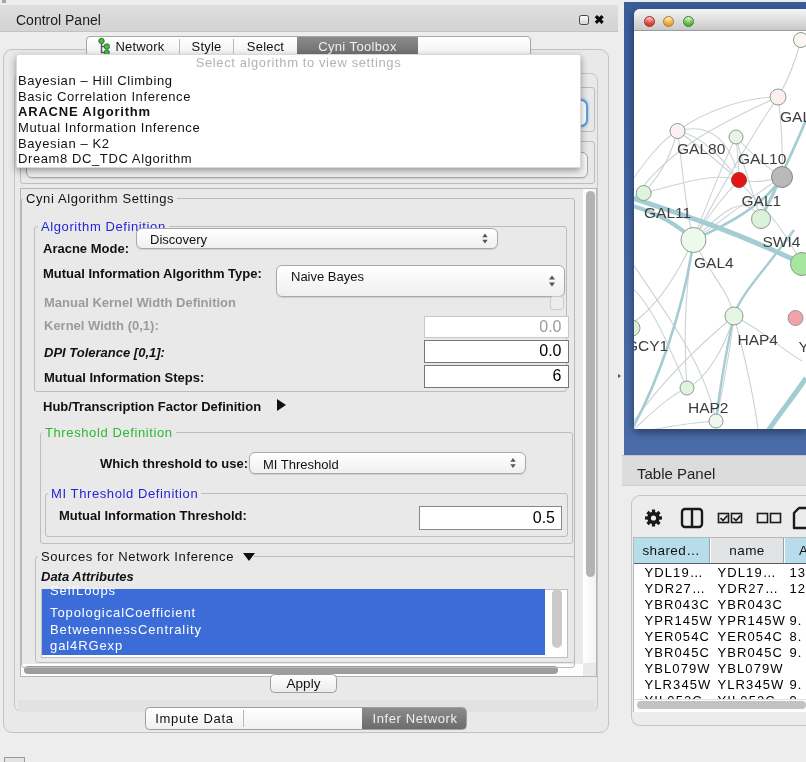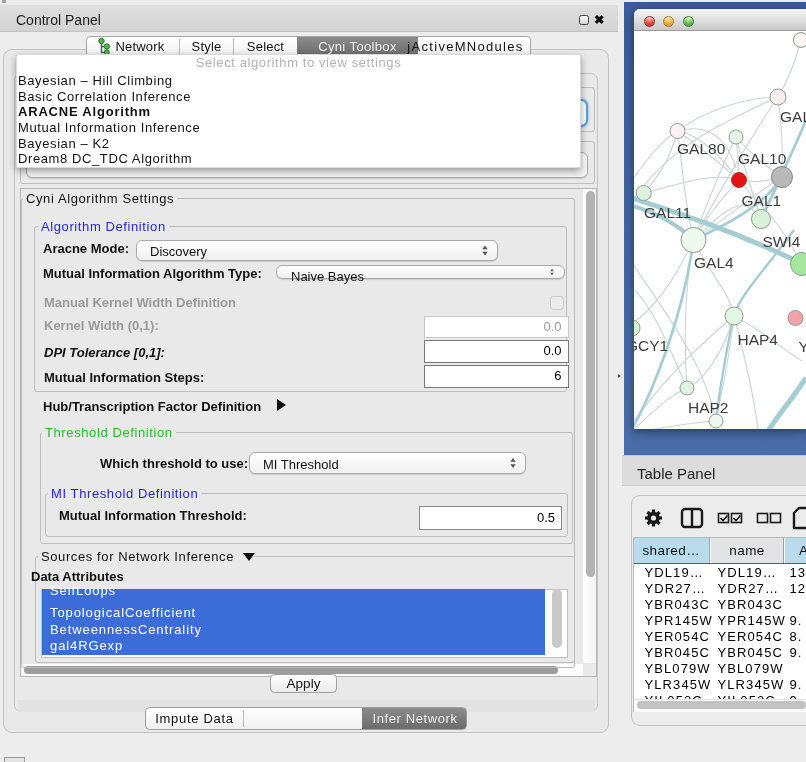--- a/index.html
+++ b/index.html
@@ -6,21 +6,21 @@
 html,body { width:806px; height:762px; overflow:hidden; }
 body { background:#ededed; font-family:"Liberation Sans", sans-serif; position:relative; }
 .abs { position:absolute; }
 .lbl { font-size:13px; color:#111; white-space:nowrap; }
 .bold { font-weight:bold; }
 .gray { color:#9b9b9b; }
 .grouplabel { position:absolute; font-size:13px; background:#e9e9e9; padding:0 3px; white-space:nowrap; line-height:13px; }
 .groupbox { position:absolute; border:1px solid #bdbdbd; border-radius:3px; }
 .combo { position:absolute; background:linear-gradient(#ffffff,#f0f0f0); border:1px solid #a9a9a9; border-radius:6px; box-shadow:0 1px 1px rgba(0,0,0,0.12); }
 .combo .ar { position:absolute; right:7px; top:0; height:100%; width:10px; }
-.field { position:absolute; background:#fff; font-size:13px; text-align:right; padding-right:6px; line-height:20px; }
+.field { position:absolute; background:#fff; font-size:16px; text-align:right; padding-right:6px; line-height:20px; }
 .seg { position:absolute; top:0; height:100%; display:flex; align-items:center; justify-content:center; font-size:13px; color:#111; }
 .segdark { background:linear-gradient(#8b8b8b,#6c6c6c); color:#efefef; }
 .vsep { position:absolute; top:2px; bottom:2px; width:1px; background:#b9b9b9; }
 </style>
 </head>
 <body>
 
 <div class="abs" style="left:2px;top:0;width:4px;height:3px;background:#a5a5a5;"></div>
 
 <div class="abs" style="left:0;top:5px;width:618px;height:27px;background:linear-gradient(#dedede,#d3d3d3);border-bottom:1px solid #c2c2c2;"></div>
@@ -45,30 +45,30 @@
 <div class="abs" style="left:21px;top:664px;width:562px;height:12px;background:#fdfdfd;"></div>
 <div class="abs" style="left:24px;top:666px;width:534px;height:8px;background:#9d9d9d;border-radius:4px;"></div>
 
 <div class="groupbox" style="left:21px;top:198px;width:554px;height:470px;border-color:#b9b9b9;"></div>
 <div class="grouplabel" style="left:23px;top:192px;color:#111;letter-spacing:0.6px;">Cyni Algorithm Settings</div>
 
 <div class="groupbox" style="left:34px;top:226px;width:533px;height:166px;"></div>
 <div class="grouplabel" style="left:38px;top:220px;color:#2525d6;letter-spacing:0.6px;">Algorithm Definition</div>
 
 <div class="abs lbl bold" style="left:43px;top:241px;">Aracne Mode:</div>
-<div class="combo" style="left:136px;top:240px;width:362px;height:21px;">
+<div class="combo" style="left:136px;top:228px;width:362px;height:21px;">
   <svg class="ar" width="10" height="21" viewBox="0 0 10 21">
       <path d="M5 5 L8 9 L2 9 Z" fill="#555"></path>
       <path d="M5 16 L8 12 L2 12 Z" fill="#555"></path>
     </svg>
   <span class="lbl" style="position:absolute;left:13px;top:3px;">Discovery</span>
 </div>
 
 <div class="abs lbl bold" style="left:43px;top:265.5px;">Mutual Information Algorithm Type:</div>
-<div class="combo" style="left:276px;top:265px;width:289px;height:14px;">
+<div class="combo" style="left:276px;top:265px;width:289px;height:32px;">
   <svg class="ar" width="10" height="21" viewBox="0 0 10 21">
       <path d="M5 5 L8 9 L2 9 Z" fill="#555"></path>
       <path d="M5 16 L8 12 L2 12 Z" fill="#555"></path>
     </svg>
   <span class="lbl" style="position:absolute;left:14px;top:3px;">Naive Bayes</span>
 </div>
 
 <div class="abs lbl bold gray" style="left:44px;top:295px;">Manual Kernel Width Definition</div>
 <div class="abs" style="left:550px;top:295.5px;width:14px;height:14px;background:#ededed;border:1px solid #c9c9c9;border-radius:3.5px;"></div>
 
@@ -99,21 +99,21 @@
 <div class="groupbox" style="left:45px;top:493px;width:523px;height:44px;"></div>
 <div class="grouplabel" style="left:48px;top:487px;color:#2525d6;letter-spacing:0.6px;">MI Threshold Definition</div>
 
 <div class="abs lbl bold" style="left:59px;top:508px;">Mutual Information Threshold:</div>
 <div class="field" style="left:418.5px;top:506px;width:143.5px;height:23.5px;border:1px solid #888;color:#000;line-height:21.5px;">0.5</div>
 
 <div class="groupbox" style="left:35px;top:556px;width:539.5px;height:107px;"></div>
 <div class="grouplabel" style="left:38px;top:550px;color:#111;letter-spacing:0.6px;">Sources for Network Inference&nbsp;&nbsp;&nbsp;&nbsp;</div>
 <div class="abs" style="left:243px;top:552.5px;width:0;height:0;border-top:8px solid #111;border-left:6.5px solid transparent;border-right:6.5px solid transparent;"></div>
 
-<div class="abs lbl bold" style="left:31px;top:569px;">Data Attributes</div>
+<div class="abs lbl bold" style="left:41px;top:569px;font-style:italic;">Data Attributes</div>
 
 <div class="abs" style="left:41px;top:588.5px;width:526.5px;height:69px;background:#fff;border:1px solid #bfbfbf;"></div>
 <div class="abs" style="left:42px;top:589px;width:503px;height:66px;background:#3c6cd8;"></div>
 <div class="abs" style="left:50px;top:583px;font-size:13px;letter-spacing:0.9px;color:#fff;">SelfLoops</div>
 <div class="abs" style="left:50px;top:605px;font-size:13px;letter-spacing:0.9px;color:#fff;">TopologicalCoefficient</div>
 <div class="abs" style="left:50px;top:621.5px;font-size:13px;letter-spacing:0.9px;color:#fff;">BetweennessCentrality</div>
 <div class="abs" style="left:50px;top:638px;font-size:13px;letter-spacing:0.9px;color:#fff;">gal4RGexp</div>
 <div class="abs" style="left:551.5px;top:589px;width:10.5px;height:59px;background:#c9c9c9;border-radius:5px;"></div>
 
 <div class="abs" style="left:270px;top:674px;width:67px;height:19px;background:linear-gradient(#ffffff,#ebebeb);border:1px solid #9f9f9f;border-radius:4.5px;text-align:center;font-size:13.5px;line-height:17px;color:#111;">Apply</div>
@@ -126,21 +126,20 @@
   <div class="seg segdark" style="left:216px;width:106px;letter-spacing:0.6px;">Infer&nbsp;Network</div>
 </div>
 
 <div class="abs" style="left:86px;top:35.5px;width:444.5px;height:21px;background:linear-gradient(#ffffff,#f1f1f1);border:1px solid #a6a6a6;border-radius:4px;overflow:hidden;">
   <div class="seg" style="left:0;width:92px;padding-left:14px;letter-spacing:0.2px;">Network</div>
   <div class="vsep" style="left:92px;"></div>
   <div class="seg" style="left:93px;width:53px;letter-spacing:0.2px;">Style</div>
   <div class="vsep" style="left:146px;"></div>
   <div class="seg" style="left:147px;width:63px;letter-spacing:0.2px;">Select</div>
   <div class="seg segdark" style="left:210px;width:121px;letter-spacing:0.35px;">Cyni&nbsp;Toolbox</div>
-  <div class="seg" style="left:313px;width:131px;letter-spacing:1.3px;">jActiveMNodules</div>
 </div>
 
 <svg class="abs" style="left:96px;top:36px;" width="14" height="19" viewBox="0 0 14 19">
   <path d="M5.5 6 L5.5 16.5 L10.5 16.5 M5.5 10.5 L10.5 10.5" stroke="#555566" stroke-width="1.4" fill="none"></path>
   <circle cx="5.5" cy="5" r="2.7" fill="#57b14e" stroke="#1e7a28" stroke-width="1"></circle>
   <circle cx="10.8" cy="10.5" r="2.7" fill="#57b14e" stroke="#1e7a28" stroke-width="1"></circle>
   <circle cx="10.8" cy="16.3" r="2.5" fill="#57b14e" stroke="#1e7a28" stroke-width="1"></circle>
 </svg>
 
 <div class="abs" style="left:16px;top:54px;width:565px;height:114px;background:#fff;border-radius:2px;border:1px solid #dadada;box-shadow:0 3px 7px rgba(0,0,0,0.38);"></div>

